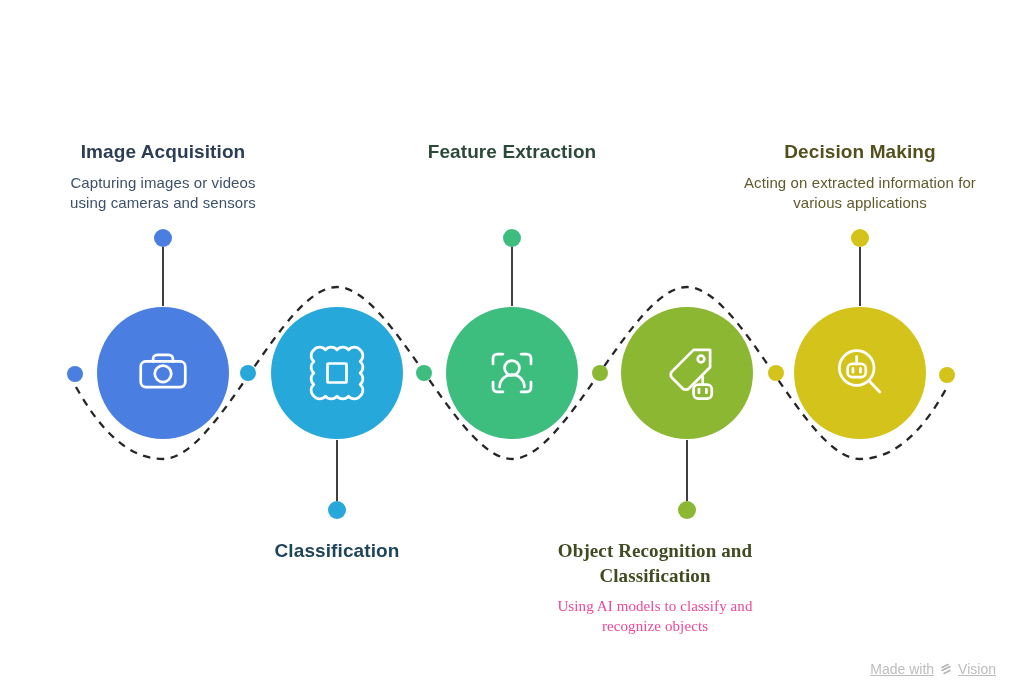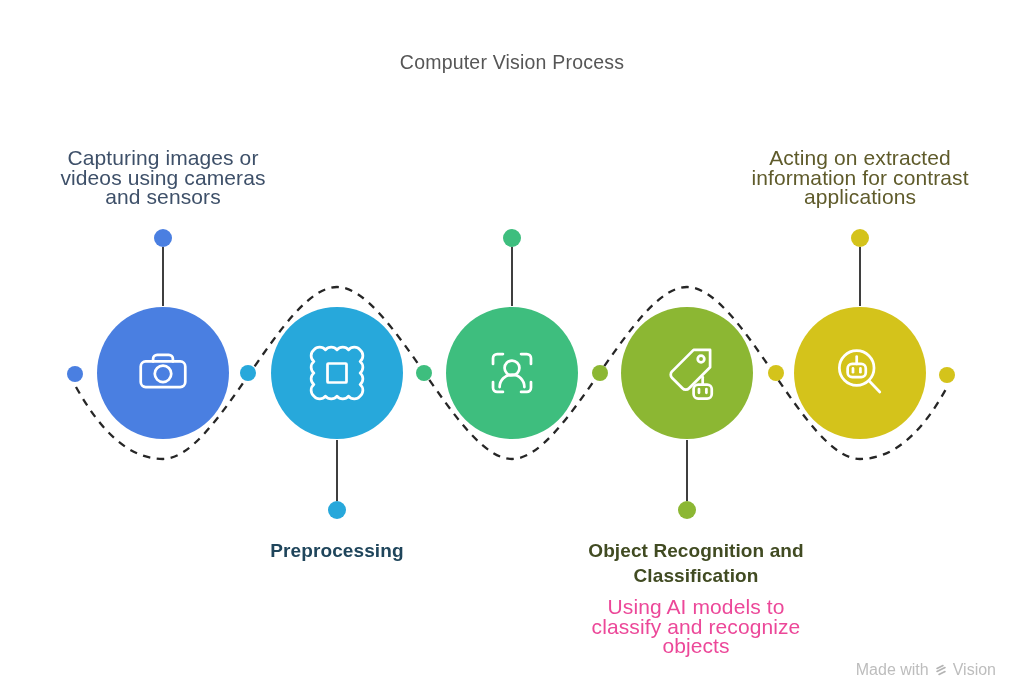--- a/index.html
+++ b/index.html
@@ -12,39 +12,38 @@
            text-align: center; font-size: 19.5px; color: #565656; letter-spacing: .2px; }
 
   svg.overlay { position: absolute; left: 0; top: 0; pointer-events: none; }
 
   .node { position: absolute; width: 132px; height: 132px; border-radius: 50%;
           display: flex; align-items: center; justify-content: center; }
   .node svg { display: block; }
 
   .step-text { position: absolute; text-align: center; }
   .step-text h2 { font-size: 19px; font-weight: bold; line-height: 25px; letter-spacing: .1px; }
-  .step-text p  { font-size: 21px; line-height: 19.5px; margin: 9px auto 0; letter-spacing: .1px; }
+  .step-text p  { font-size: 15px; line-height: 19.5px; margin: 9px auto 0; letter-spacing: .1px; }
 
   .w0 p { max-width: 208px; }
   .w1 p { max-width: 228px; }
   .w2 p { max-width: 214px; }
   .w3 p { max-width: 242px; }
   .w3 h2 { max-width: 250px; margin: 0 auto; }
   .w4 p { max-width: 238px; }
 
   .watermark { position: absolute; right: 28px; top: 661px; display: flex; align-items: center;
-               gap: 5px; font-size: 16px; color: #bdbdbd; }
+               gap: 5px; font-size: 14px; color: #bdbdbd; text-decoration: underline; }
   .watermark svg { display: block; }
 </style>
 </head>
 <body>
 
 <div class="canvas">
 
-  <div class="title">Computer Vision Process</div>
 
   <svg class="overlay" width="1024" height="700" viewBox="0 0 1024 700">
 
     <path d="M 76,387
              C 98,426 126,459 163,459
              C 218,459 282,287 337,287
              C 392,287 457,459 512,459
              C 567,459 632,287 687,287
              C 742,287 805,459 860,459
              C 897,459 925,427 946,389" fill="none" stroke-width="2.3" stroke-dasharray="7.5 6.5" stroke="#262626"></path>
@@ -120,35 +119,38 @@
       <circle cx="36" cy="34" r="21"></circle>
       <path d="M51.5,50 L64,63"></path>
       <path d="M36,20 v9"></path>
       <rect x="25" y="29" width="22" height="16" rx="5.5"></rect>
       <path d="M31.5,34.5 v4.5"></path>
       <path d="M40.5,34.5 v4.5"></path>
     </svg>
   </div>
 
   <div class="step-text w0" style="left:23px; top:139px; width:280px;">
+    <h2 style="color: rgb(44, 61, 87);">Image Acquisition</h2>
     <p style="color: rgb(62, 80, 105);">Capturing images or videos using cameras and sensors</p>
   </div>
 
   <div class="step-text w2" style="left:372px; top:139px; width:280px;">
+    <h2 style="color: rgb(44, 74, 58);">Feature Extraction</h2>
   </div>
 
   <div class="step-text w4" style="left:715px; top:139px; width:290px;">
-    <p style="color: rgb(95, 91, 43);">Acting on extracted information for contrast applications</p>
+    <h2 style="color: rgb(83, 80, 30);">Decision Making</h2>
+    <p style="color: rgb(95, 91, 43);">Acting on extracted information for various applications</p>
   </div>
 
   <div class="step-text w1" style="left:197px; top:538px; width:280px;">
-    <h2 style="color: rgb(31, 69, 91);">Preprocessing</h2>
+    <h2 style="color: rgb(31, 69, 91);">Classification</h2>
   </div>
 
-  <div class="step-text w3" style="left:546px; top:538px; width:300px;">
+  <div class="step-text w3" style="left:505px; top:538px; width:300px;font-family:Liberation Serif, serif;">
     <h2 style="color: rgb(65, 75, 34);">Object Recognition and Classification</h2>
     <p style="color: #ec4899;">Using AI models to classify and recognize objects</p>
   </div>
 
   <div class="watermark">
     <span>Made with</span>
     <svg width="14" height="14" viewBox="0 0 14 14">
       <g stroke="#b4b4b4" stroke-width="1.6" stroke-linecap="round" fill="none">
         <path d="M3,5.5 L9,2.5"></path>
         <path d="M3,8.5 L11,4.5"></path>

